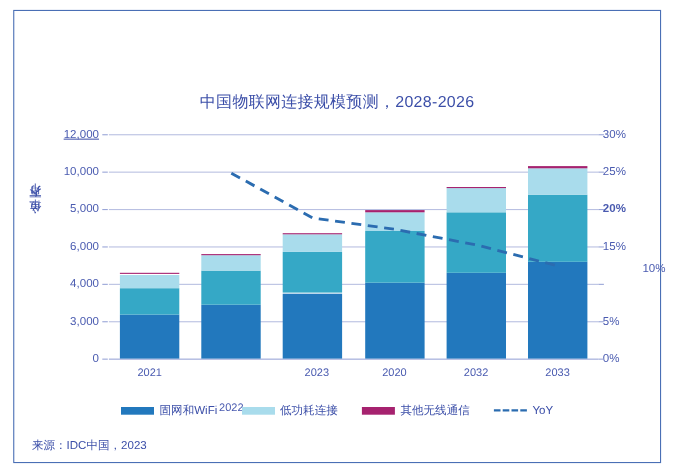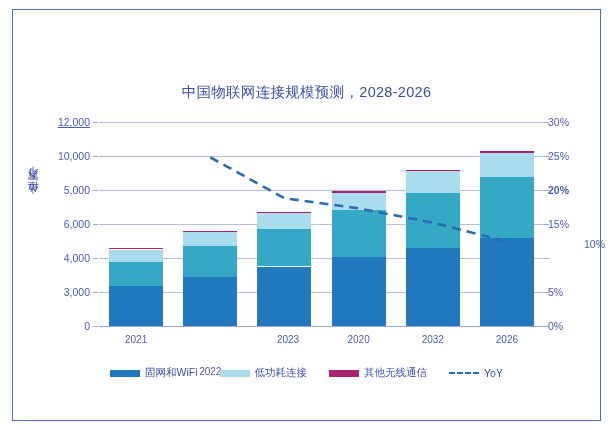--- a/index.html
+++ b/index.html
@@ -296,21 +296,21 @@
     <svg class="yoy-svg" viewBox="0 0 613 430">
       <polyline id="yoy-line" fill="none" stroke="#2b6cb0" stroke-width="2.6" stroke-dasharray="9,6" stroke-linecap="butt" points="210.3,157.4 284.4,198.2 358.6,208.4 432.8,222.6 506.9,241.7"></polyline>
     </svg>
 
     <div id="xticks-layer">
         <div class="xtick" style="left: 99.0833px;">2021</div>
         <div class="xtick" style="left: 173.25px; margin-top: 32px;">2022</div>
         <div class="xtick" style="left: 251px;">2023</div>
         <div class="xtick" style="left: 321.583px;">2020</div>
         <div class="xtick" style="left: 395.75px;">2032</div>
-        <div class="xtick" style="left: 469.917px;">2026</div>
+        <div class="xtick" style="left: 469.917px;">2033</div>
       </div>
   </div>
 
   <div class="legend" id="legend">
       <div class="legend-item">
         <span class="legend-swatch" style="background: rgb(34, 120, 189);"></span>
         <span>固网和WiFi</span>
       </div>
       <div class="legend-item">
         <span class="legend-swatch" style="background: rgb(169, 220, 236);"></span>
@@ -319,13 +319,14 @@
       <div class="legend-item">
         <span class="legend-swatch" style="background: rgb(166, 34, 111);"></span>
         <span>其他无线通信</span>
       </div>
       <div class="legend-item">
         <span class="legend-dash" style="border-top-color: rgb(43, 108, 176);"></span>
         <span>YoY</span>
       </div>
     </div>
 
+  <div class="source">来源：IDC中国，2023</div>
 </div>
 
 </body></html>

